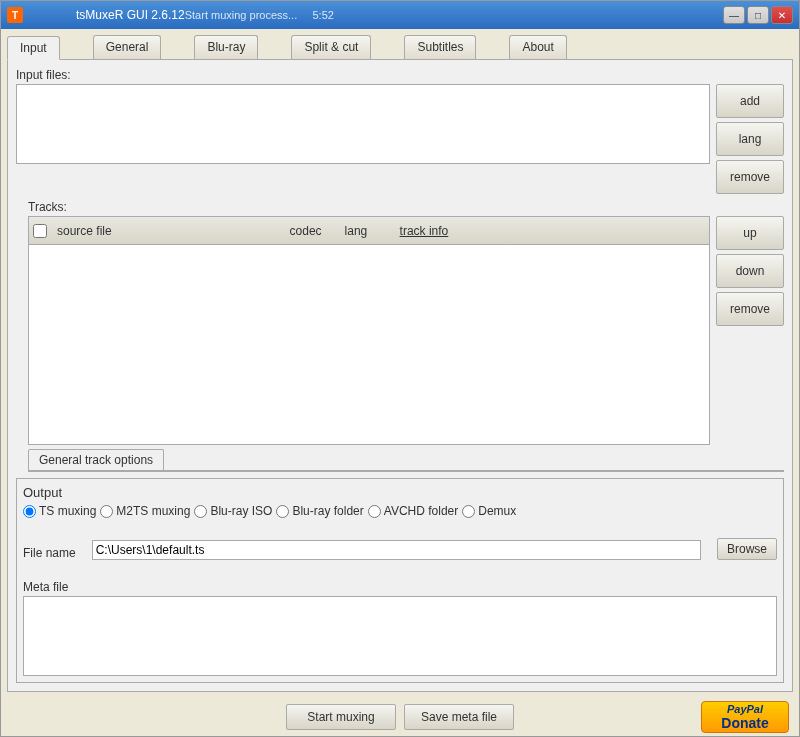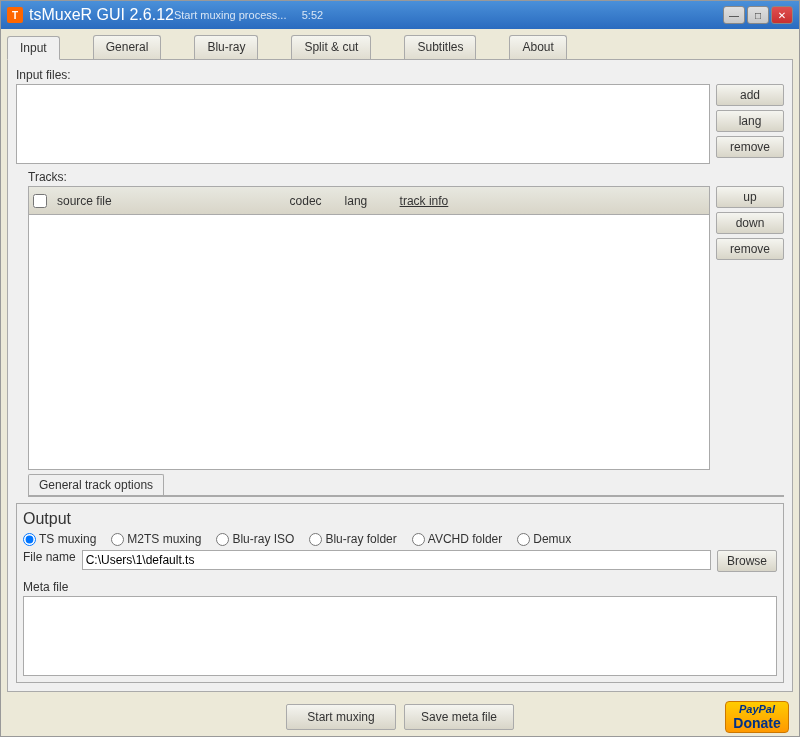--- a/index.html
+++ b/index.html
@@ -41,22 +41,23 @@
       background: #ff6600;
       border-radius: 2px;
       display: flex;
       align-items: center;
       justify-content: center;
       font-size: 10px;
       color: white;
       font-weight: bold;
     }
     .title-text {
-      font-size: 16px;
+      font-size: 12px;
       color: white;
+      margin-left: 47px;
     }
     .title-center {
       flex: 1;
       text-align: left;
       font-size: 11px;
       color: rgba(255,255,255,0.8);
     }
     .title-buttons {
       display: flex;
       gap: 2px;
@@ -134,21 +135,21 @@
       border: 1px solid #aaa;
       overflow-y: auto;
     }
     .input-buttons {
       display: flex;
       flex-direction: column;
       gap: 4px;
     }
     .btn {
       width: 68px;
-      height: 22px;
+      height: 34px;
       background: linear-gradient(to bottom, #f5f5f0, #d8d5c8);
       border: 1px solid #aaa;
       border-radius: 2px;
       cursor: pointer;
       font-size: 12px;
       color: #333;
       text-align: center;
       display: flex;
       align-items: center;
       justify-content: center;
@@ -227,44 +228,44 @@
       border: 1px solid #aaa;
       height: 0px;
       background: #f0f0f0;
     }
     .output-section {
       border: 1px solid #aaa;
       padding: 6px;
       background: #f0f0f0;
     }
     .output-label {
-      font-size: 16px;
+      font-size: 13px;
       font-weight: normal;
       color: #333;
       margin-bottom: 4px;
     }
     .radio-row {
       display: flex;
       align-items: center;
-      gap: 15px;
+      gap: 4px;
       flex-wrap: wrap;
-      margin-bottom: 4px;
+      margin-bottom: 20px;
     }
     .radio-item {
       display: flex;
       align-items: center;
       gap: 3px;
       font-size: 12px;
       color: #333;
     }
     .filename-row {
       display: flex;
-      align-items: flex-start;
-      gap: 6px;
-      margin-bottom: 8px;
+      align-items: flex-end;
+      gap: 16px;
+      margin-bottom: 20px;
     }
     .filename-label {
       font-size: 12px;
       color: #333;
       white-space: nowrap;
     }
     .filename-input {
       flex: 1;
       height: 20px;
       border: 1px solid #aaa;
@@ -306,21 +307,21 @@
       cursor: pointer;
       font-size: 12px;
       color: #333;
       display: flex;
       align-items: center;
       justify-content: center;
     }
     .paypal-btn {
       position: absolute;
       right: 10px;
-      width: 64px;
+      width: 88px;
       height: 32px;
       background: linear-gradient(to bottom, #ffcc00, #ff9900);
       border: 1px solid #cc7700;
       border-radius: 4px;
       display: flex;
       flex-direction: column;
       align-items: center;
       justify-content: center;
       cursor: pointer;
       font-size: 10px;

